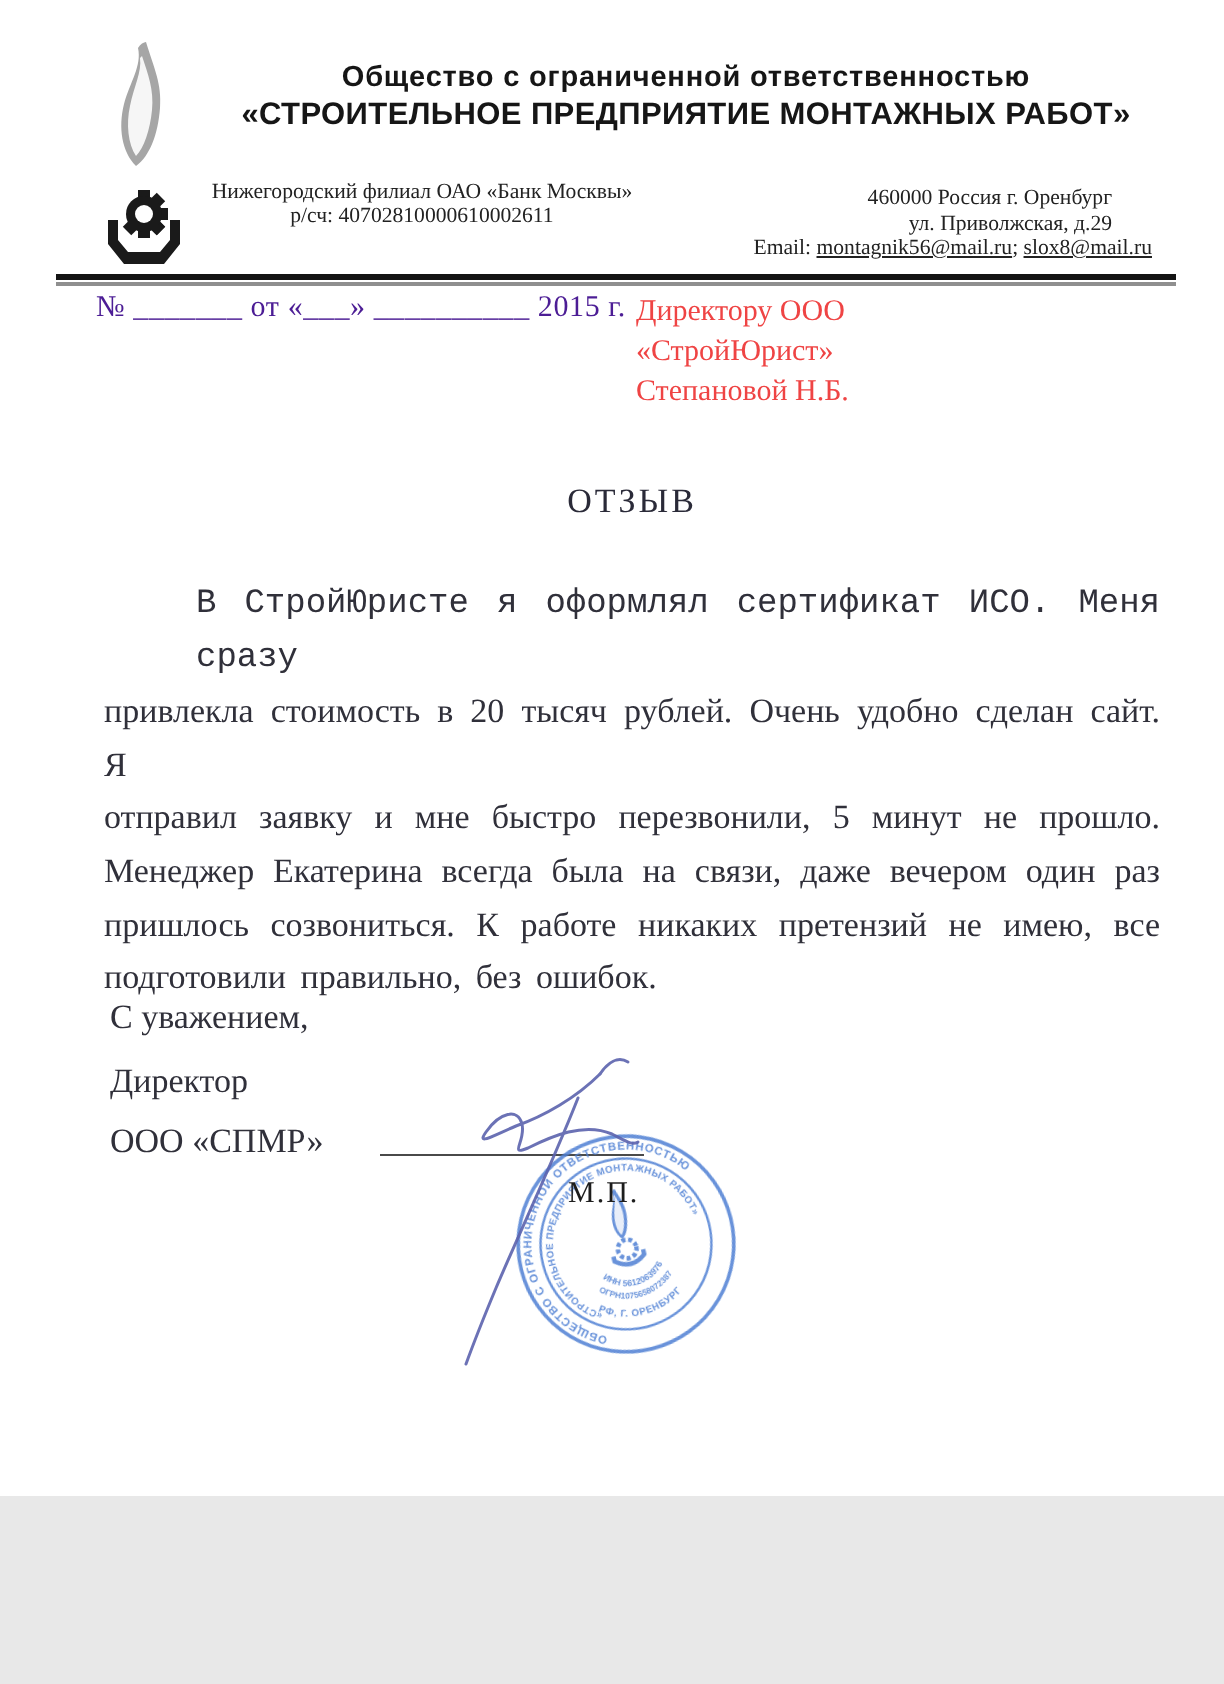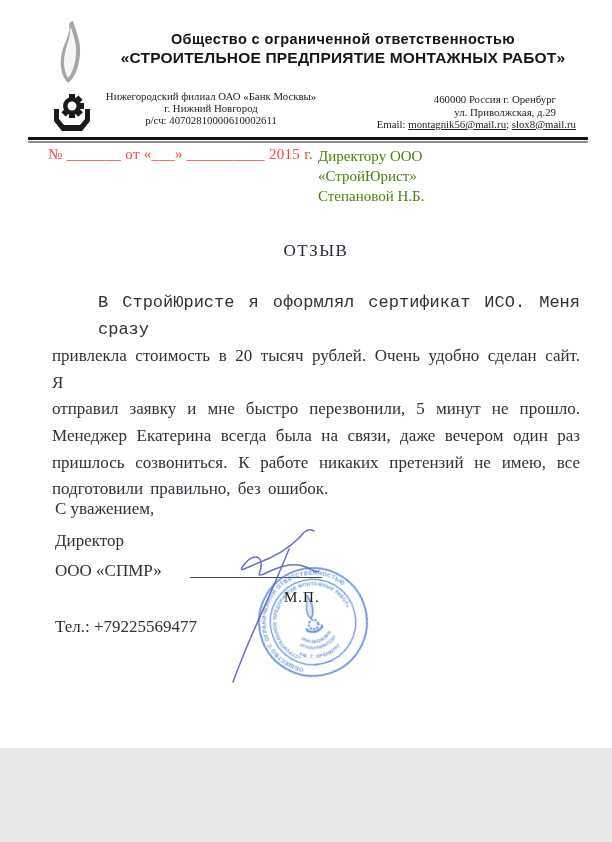--- a/index.html
+++ b/index.html
@@ -15,22 +15,22 @@
   .org-name{font-size:15.5px;line-height:20px;letter-spacing:.2px;}
   .bank-details{position:absolute;left:78px;top:90px;width:266px;text-align:center;
     font-size:10.8px;line-height:12px;color:#222;}
   .addr-details{position:absolute;right:36px;top:93px;width:230px;text-align:right;
     font-size:10.8px;line-height:12.5px;color:#222;}
   .addr-pad{padding-right:20px;}
   .u{text-decoration:underline;}
   .rule{position:absolute;left:28px;top:137px;width:560px;height:3px;background:#141414;}
   .rule::after{content:"";position:absolute;left:0;right:0;top:4px;height:2px;background:#8f8f8f;}
   
-  .ref-line{position:absolute;left:48px;top:146px;font-size:15px;color:#ef4444;letter-spacing:.3px;}
-  .addressee{position:absolute;left:318px;top:146px;width:198px;font-size:15px;line-height:20px;color:#4d7c0f;}
+  .ref-line{position:absolute;left:48px;top:146px;font-size:15px;color:#4c1d95;letter-spacing:.3px;}
+  .addressee{position:absolute;left:318px;top:146px;width:198px;font-size:15px;line-height:20px;color:#ef4444;}
   .addressee .l2{padding-right:2px;}
   
   .title{position:absolute;left:40px;top:229px;width:528px;text-align:center;
     font-size:17px;font-weight:normal;letter-spacing:1.5px;color:#2a2a38;margin:12px;}
   .body-text{position:absolute;left:52px;top:290px;width:528px;font-size:17px;
     line-height:26.6px;color:#30303a;word-spacing:3px;}
   .body-line{text-align:justify;text-align-last:justify;}
   .body-line.first{padding-left:46px;font-family:Liberation Mono, monospace;}
   .body-line.last{text-align:center;text-align-last:left;}
   
@@ -70,21 +70,20 @@
     </svg>
   </div>
 
   <div class="org-block">
     <div class="org-type">Общество с ограниченной ответственностью</div>
     <div class="org-name">«СТРОИТЕЛЬНОЕ ПРЕДПРИЯТИЕ МОНТАЖНЫХ РАБОТ»</div>
   </div>
 
   <div class="bank-details">
     <div>Нижегородский филиал ОАО «Банк Москвы»</div>
-    <div>г. Нижний Новгород</div>
     <div>р/сч: 40702810000610002611</div>
   </div>
 
   <div class="addr-details">
     <div class="addr-pad">460000 Россия г. Оренбург</div>
     <div class="addr-pad">ул. Приволжская, д.29</div>
     <div><span>Email: </span><span class="u">montagnik56@mail.ru</span><span>; </span><span class="u">slox8@mail.ru</span></div>
   </div>
 
   <div class="rule"></div>
@@ -153,15 +152,14 @@
   <div class="mp">М.П.</div>
 
   <svg class="sig-svg">
     <g stroke="#5c63ae" stroke-width="1.5" fill="none" stroke-linecap="round" opacity="0.9">
       <path d="M300,537 C304,531 309,528 314,531"></path>
       <path d="M300,537 C288,549 272,558 258,563 C246,568 238,573 243,566 C250,556 259,554 261,562 C263,571 254,578 264,574 C276,568 292,561 306,567 C312,570 316,573 319,571"></path>
       <path d="M289,549 C276,582 259,618 248,644 C243,656 237,671 233,682"></path>
     </g>
   </svg>
 
-  <div class="phone">Тел.: +79225569477</div>
 
 </div>
 
 </body></html>

